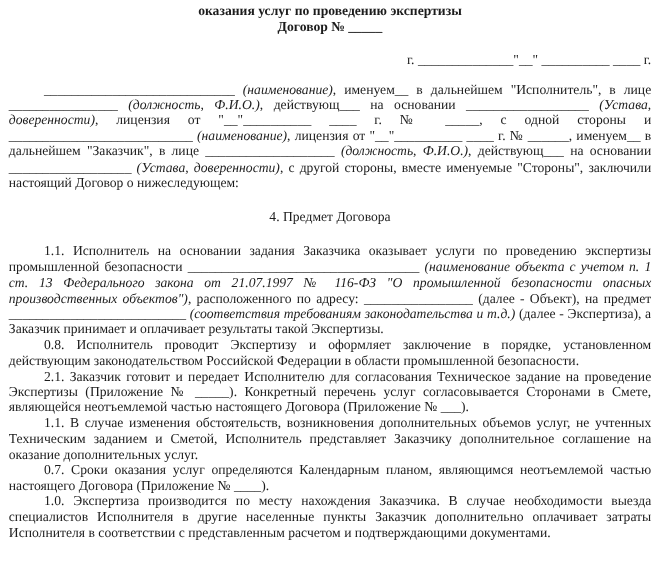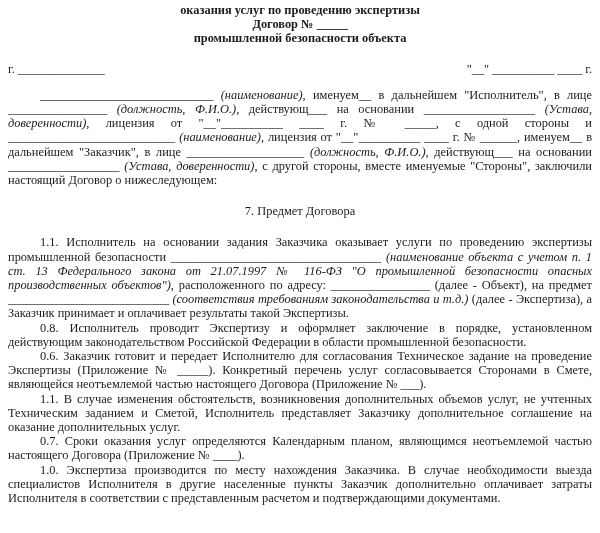--- a/index.html
+++ b/index.html
@@ -17,21 +17,21 @@
     font-size: 12.4px;
     line-height: 14.2px;
     color: #1c1c1c;
   }
   .title {
     text-align: center;
     font-weight: bold;
   }
   .dateline {
     display: flex;
-    justify-content: space-between;
+    justify-content: flex-end;
     margin-top: 16px;
   }
   .para {
     margin: 0;
     text-align: justify;
     text-indent: 32px;
   }
   #preamble {
     margin-top: 12px;
   }
@@ -44,34 +44,33 @@
   }
 </style>
 </head>
 <body>
 
 <div class="page">
 
   <div class="title">
     <div>оказания услуг по проведению экспертизы</div>
     <div>Договор № _____</div>
-    <div>промышленной безопасности объекта</div>
   </div>
 
   <div class="dateline">
     <span>г. ______________</span>
     <span>"__" __________ ____ г.</span>
   </div>
 
   <p class="para" id="preamble"><span>____________________________ </span><span class="i">(наименование)</span><span>, именуем__ в дальнейшем "Исполнитель", в лице ________________ </span><span class="i">(должность, Ф.И.О.)</span><span>, действующ___ на основании __________________ </span><span class="i">(Устава, доверенности)</span><span>, лицензия от "__"__________ ____ г. № _____, с одной стороны и ___________________________ </span><span class="i">(наименование)</span><span>, лицензия от "__"__________ ____ г. № ______, именуем__ в дальнейшем "Заказчик", в лице ___________________ </span><span class="i">(должность, Ф.И.О.)</span><span>, действующ___ на основании __________________ </span><span class="i">(Устава, доверенности)</span><span>, с другой стороны, вместе именуемые "Стороны", заключили настоящий Договор о нижеследующем:</span></p>
 
-  <div class="heading">7. Предмет Договора</div>
+  <div class="heading">4. Предмет Договора</div>
 
   <div id="clauses">
       <p class="para"><span>1.1. Исполнитель на основании задания Заказчика оказывает услуги по проведению экспертизы промышленной безопасности __________________________________ </span><span class="i">(наименование объекта с учетом п. 1 ст. 13 Федерального закона от 21.07.1997 № 116-ФЗ "О промышленной безопасности опасных производственных объектов")</span><span>, расположенного по адресу: ________________ (далее - Объект), на предмет __________________________ </span><span class="i">(соответствия требованиям законодательства и т.д.)</span><span> (далее - Экспертиза), а Заказчик принимает и оплачивает результаты такой Экспертизы.</span></p>
       <p class="para"><span>0.8. Исполнитель проводит Экспертизу и оформляет заключение в порядке, установленном действующим законодательством Российской Федерации в области промышленной безопасности.</span></p>
-      <p class="para"><span>0.6. Заказчик готовит и передает Исполнителю для согласования Техническое задание на проведение Экспертизы (Приложение № _____). Конкретный перечень услуг согласовывается Сторонами в Смете, являющейся неотъемлемой частью настоящего Договора (Приложение № ___).</span></p>
+      <p class="para"><span>2.1. Заказчик готовит и передает Исполнителю для согласования Техническое задание на проведение Экспертизы (Приложение № _____). Конкретный перечень услуг согласовывается Сторонами в Смете, являющейся неотъемлемой частью настоящего Договора (Приложение № ___).</span></p>
       <p class="para"><span>1.1. В случае изменения обстоятельств, возникновения дополнительных объемов услуг, не учтенных Техническим заданием и Сметой, Исполнитель представляет Заказчику дополнительное соглашение на оказание дополнительных услуг.</span></p>
       <p class="para"><span>0.7. Сроки оказания услуг определяются Календарным планом, являющимся неотъемлемой частью настоящего Договора (Приложение № ____).</span></p>
       <p class="para"><span>1.0. Экспертиза производится по месту нахождения Заказчика. В случае необходимости выезда специалистов Исполнителя в другие населенные пункты Заказчик дополнительно оплачивает затраты Исполнителя в соответствии с представленным расчетом и подтверждающими документами.</span></p>
     </div>
 
 </div>
 
 </body></html>

